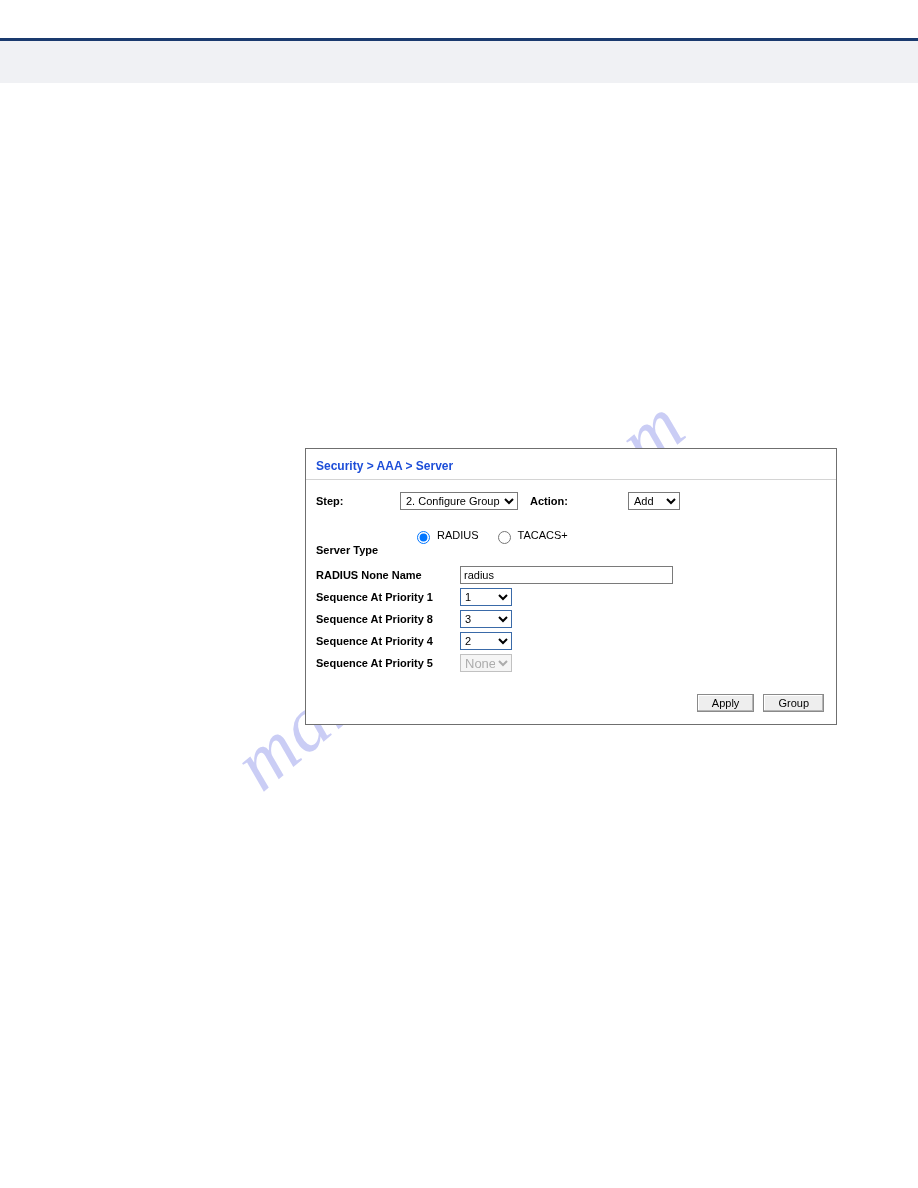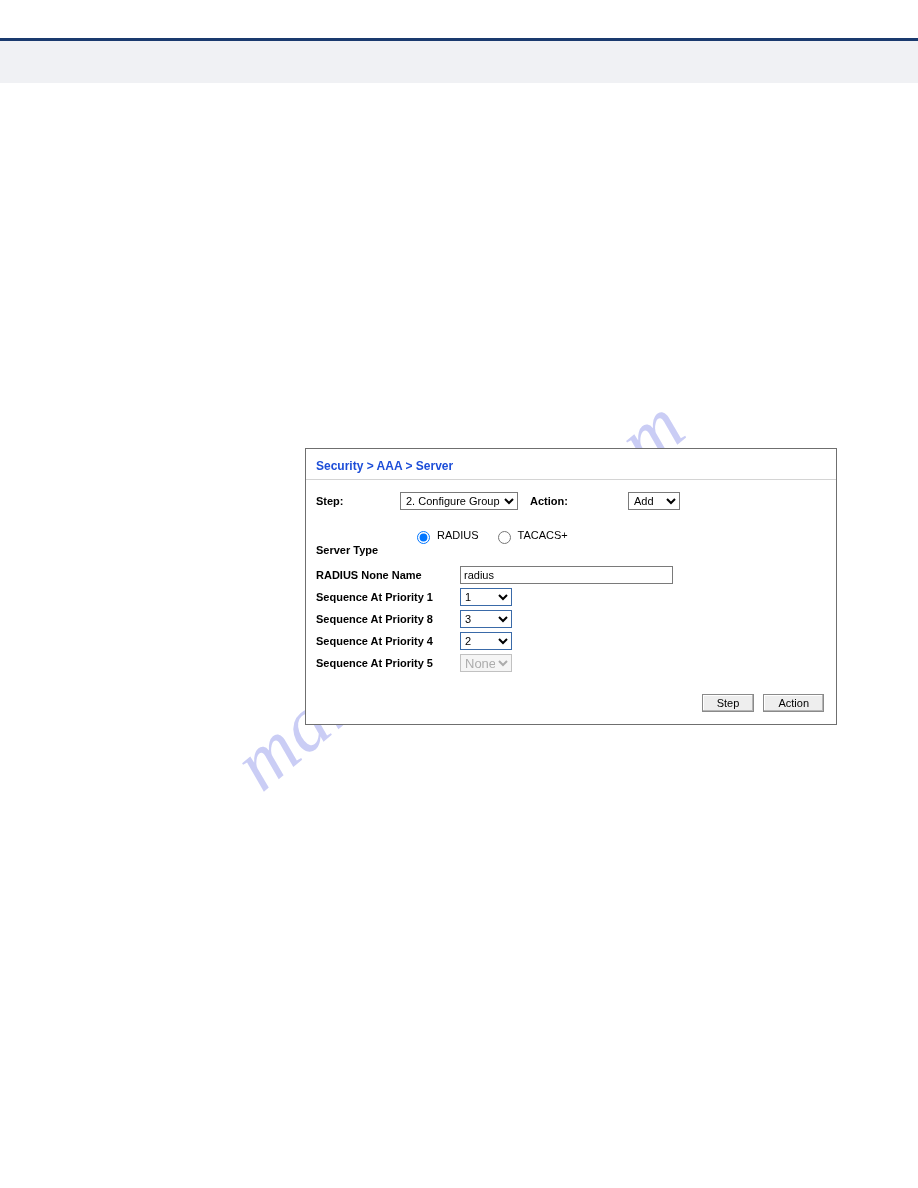--- a/index.html
+++ b/index.html
@@ -206,16 +206,16 @@
     <div class="form-row">
       <span class="fld-label">Sequence At Priority 5</span>
       <select class="disabled-sel" disabled="">
         <option>None</option>
       </select>
     </div>
 
   </div>
 
   <div class="button-row">
-    <button class="btn">Step</button>
-    <button class="btn">Action</button>
+    <button class="btn">Apply</button>
+    <button class="btn">Group</button>
   </div>
 </div>
 
 </body></html>

